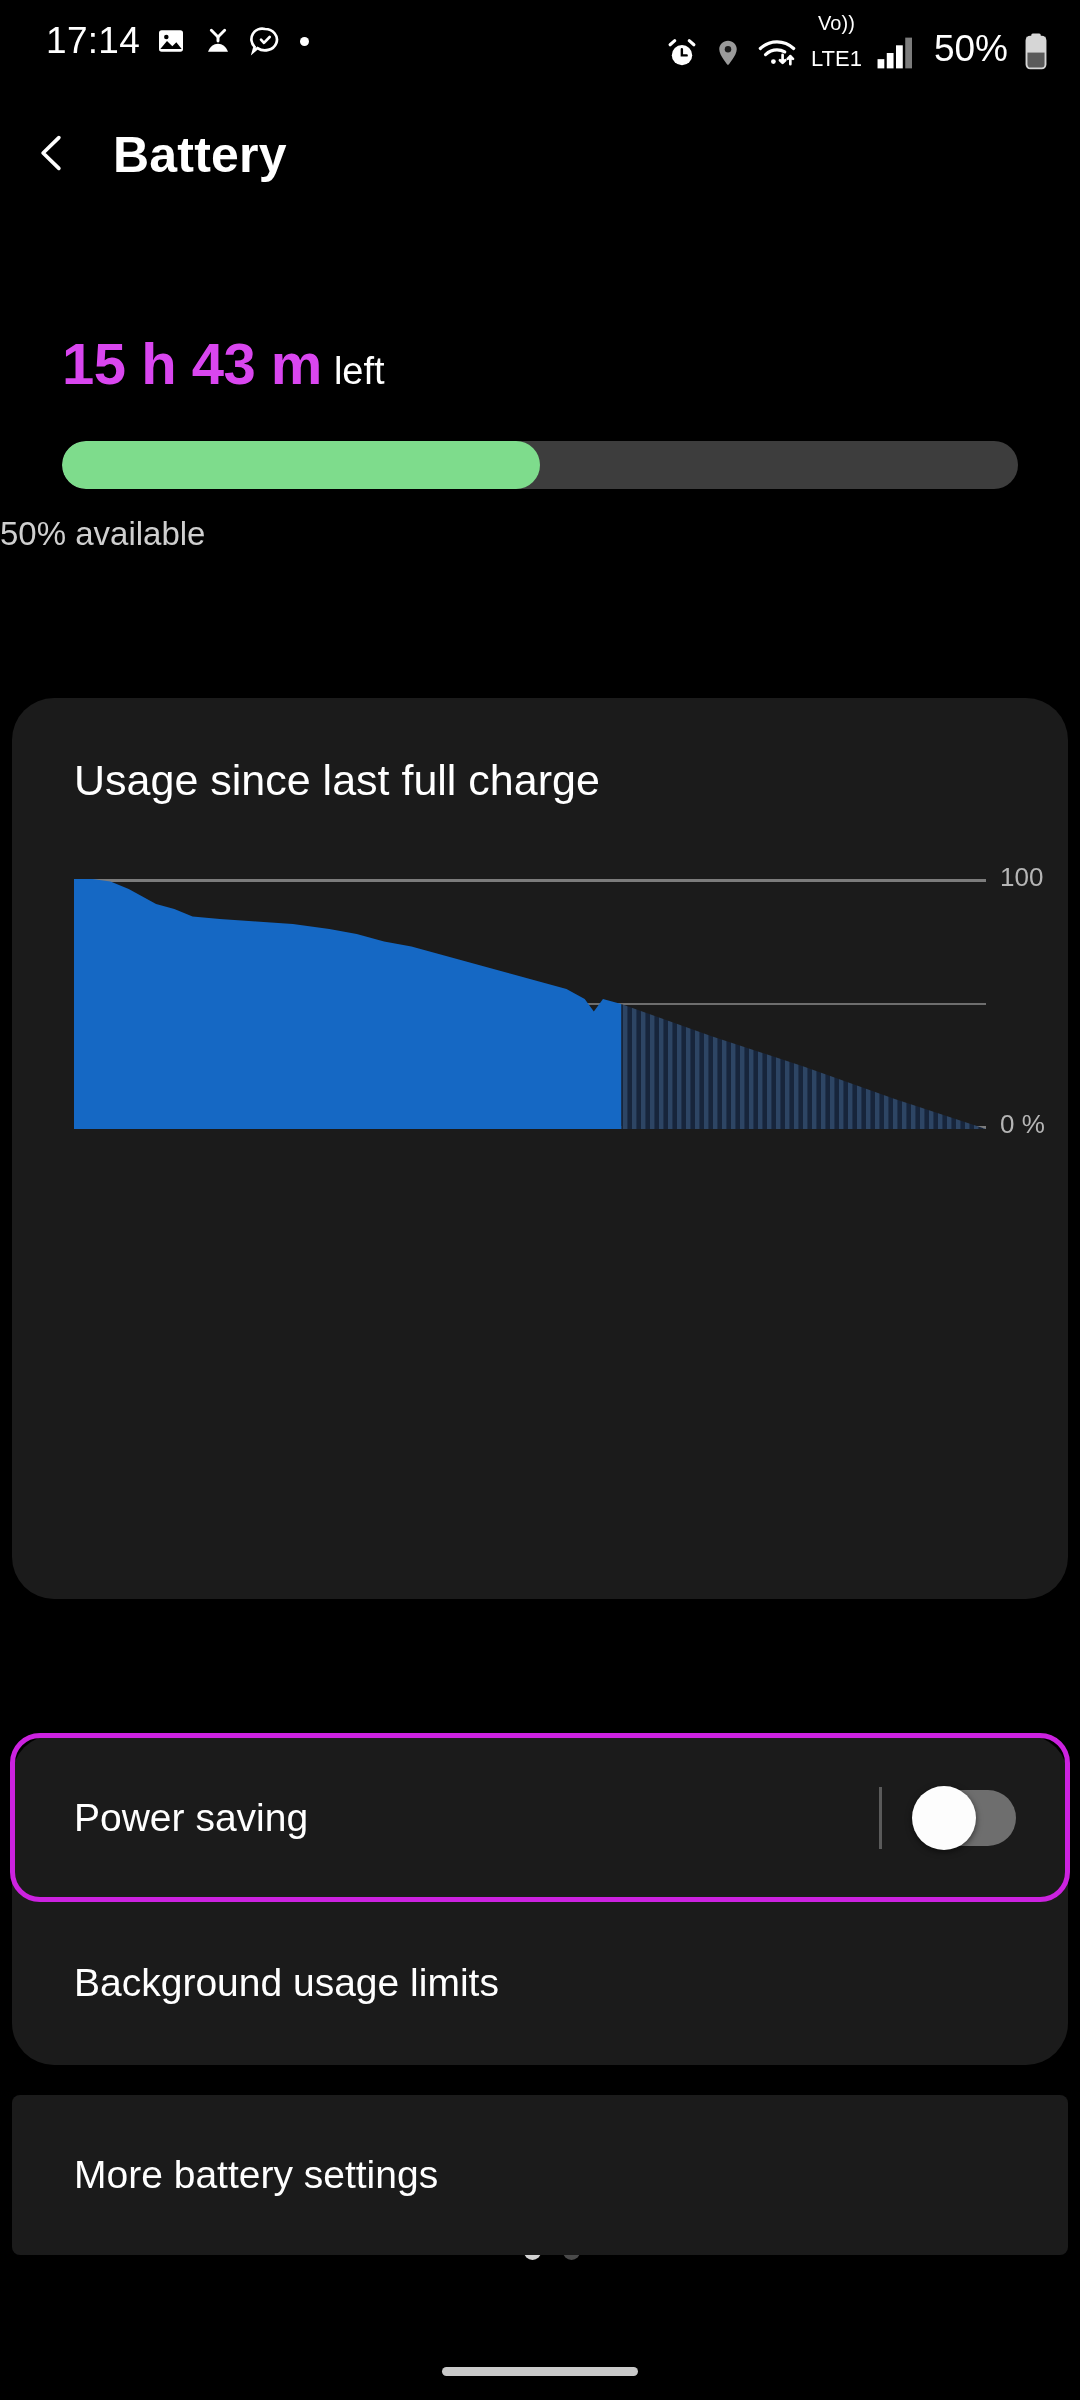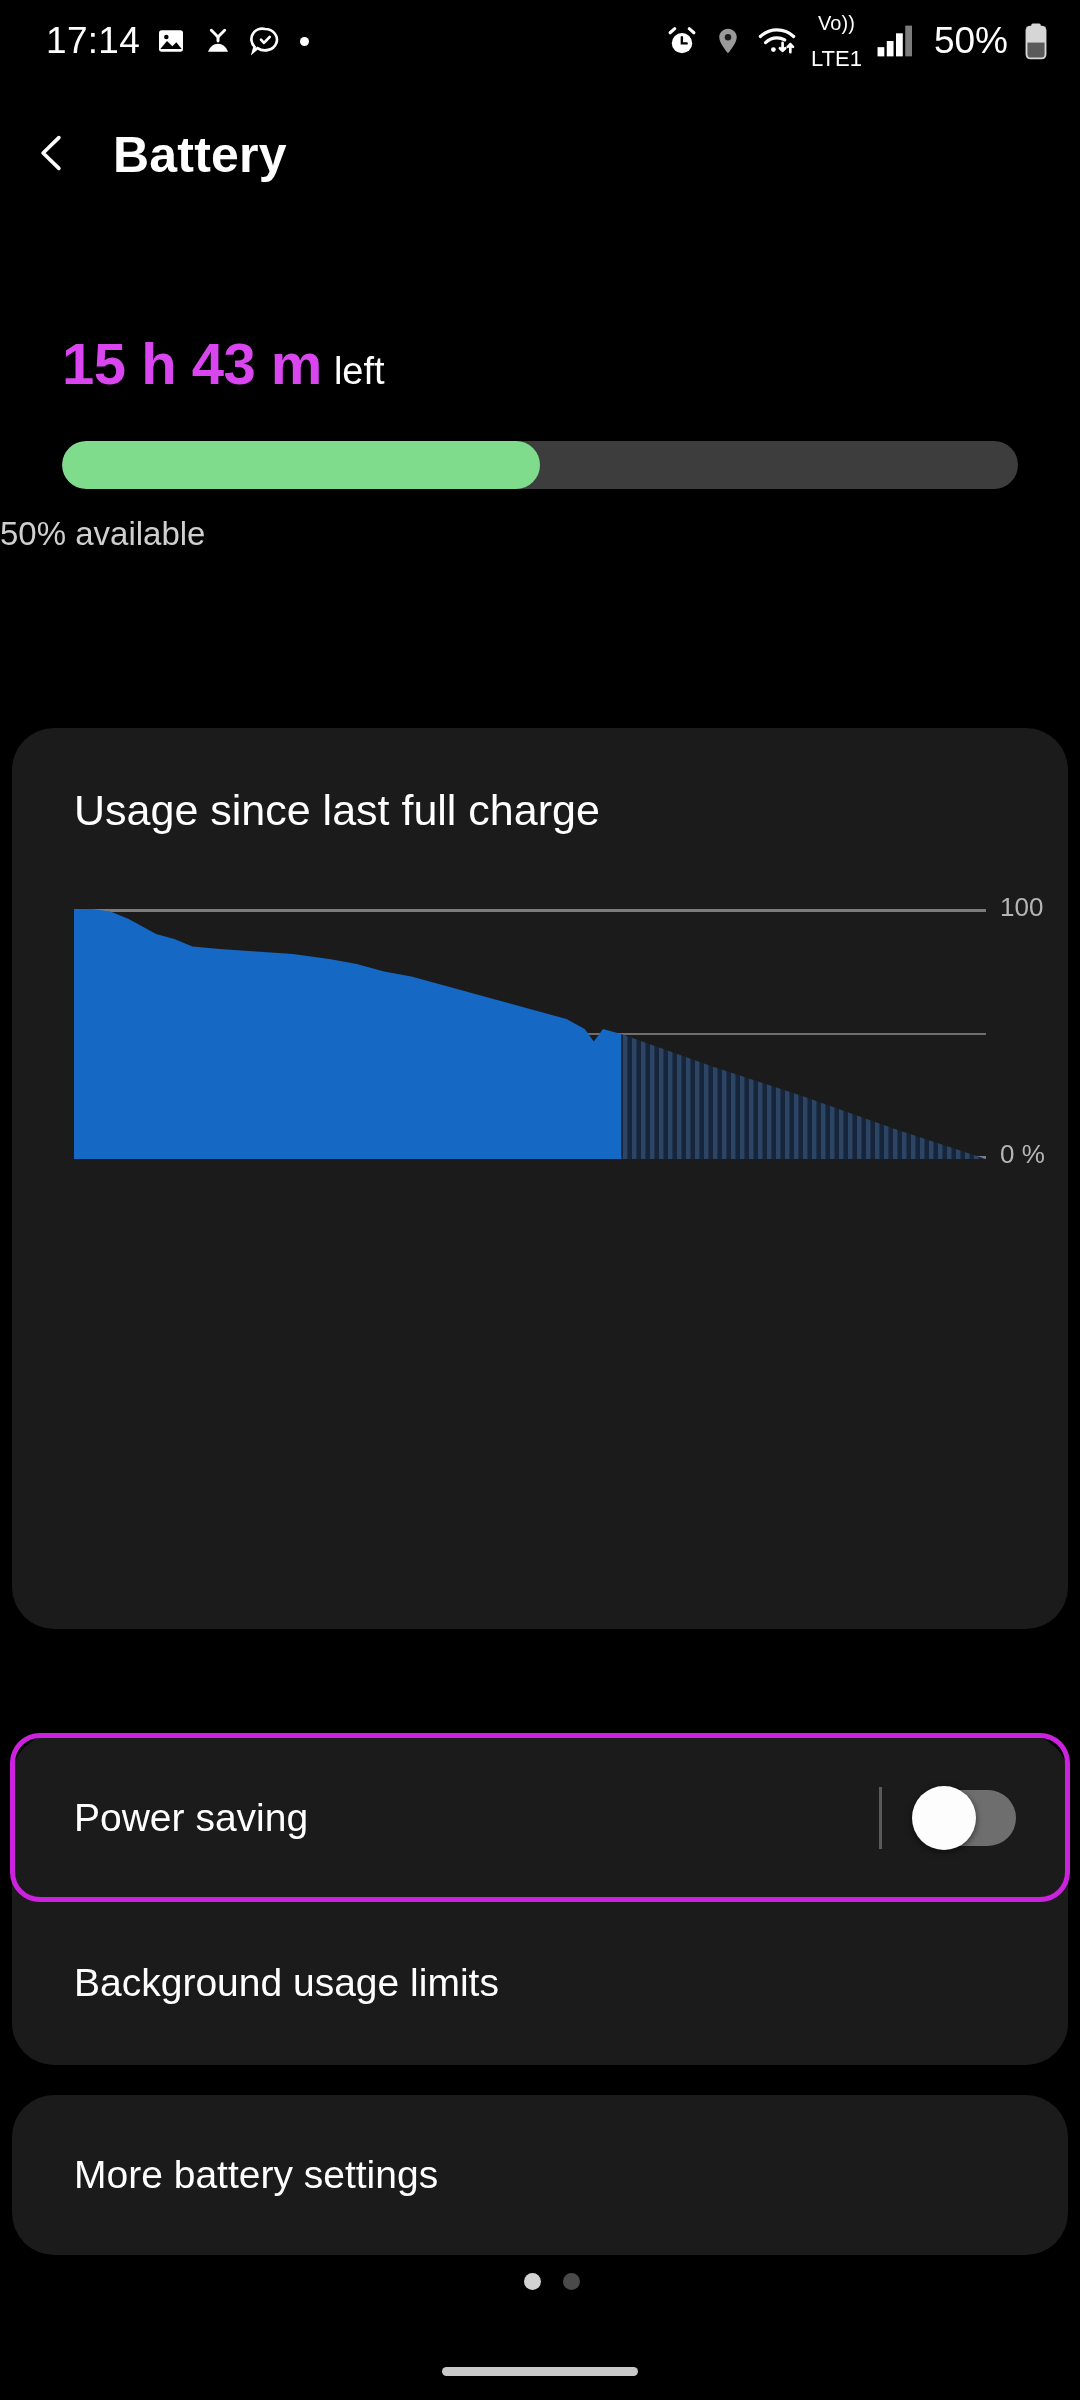--- a/index.html
+++ b/index.html
@@ -13,21 +13,21 @@
   body { position:relative; }
 
   
   .statusbar{
     position:absolute; top:0; left:0; width:1080px; height:82px;
     display:flex; align-items:center; justify-content:space-between;
     padding:0 30px 0 46px;
   }
   .sb-left{ display:flex; align-items:center; gap:15px; }
   .sb-clock{ font-size:37px; font-weight:400; letter-spacing:.3px; color:#fff; }
-  .sb-right{ display:flex; align-items:center; gap:14px; }
+  .sb-right{ display:flex; align-items:flex-end; gap:14px; }
   .sb-ico{ display:flex; align-items:center; justify-content:center; }
   .sb-batt-pct{ font-size:37px; font-weight:400; color:#fff; margin-left:4px; }
   .sb-dot{ width:9px; height:9px; border-radius:50%; background:#fff; margin-left:4px;}
 
   
   .header{
     position:absolute; top:100px; left:0; width:1080px; height:110px;
     display:flex; align-items:center; padding-left:27px; gap:34px;
   }
   .back-btn{ width:52px; height:60px; display:flex; align-items:center; justify-content:center; cursor:pointer;}
@@ -43,21 +43,21 @@
     background:#3d3d3d; overflow:hidden; position:relative;
   }
   .bar-fill{ height:100%; border-radius:26px; background:#7EDC8C; }
   .hero-avail{ margin-top:26px; font-size:33px; color:#cfcfcf; }
 
   
   .card{
     position:absolute; left:12px; width:1056px;
     background:#1b1b1b; border-radius:42px;
   }
-  #usage-card{ top:728px; height:901px; }
+  #usage-card{ top:698px; height:901px; }
 
   .card-head{
     padding:58px 0 0 62px; font-size:43px; font-weight:400; color:#fff;
   }
 
   
   .chart-zone{ position:relative; margin:74px 0 0 0; height:250px; }
   .chart-plot{
     position:absolute; left:62px; top:0; width:912px; height:250px;
   }
@@ -117,21 +117,21 @@
   .toggle{
     width:100px; height:56px; border-radius:30px; background:#6e6e6e;
     position:relative; flex-shrink:0;
   }
   .toggle .knob{
     position:absolute; top:-4px; left:-4px;
     width:64px; height:64px; border-radius:50%;
     background:#fdfdfd; box-shadow:0 2px 6px rgba(0,0,0,.55);
   }
 
-  #more-card{ top:2095px; height:160px; }
+  #more-card{ top:2095px; height:160px;border-radius:8px; }
   #more-card .srow{ height:160px; }
 
   
   .gesture{
     position:absolute; bottom:24px; left:50%; transform:translateX(-50%);
     width:196px; height:9px; border-radius:6px; background:#c9c9c9;
   }
 </style>
 </head>
 <body>

